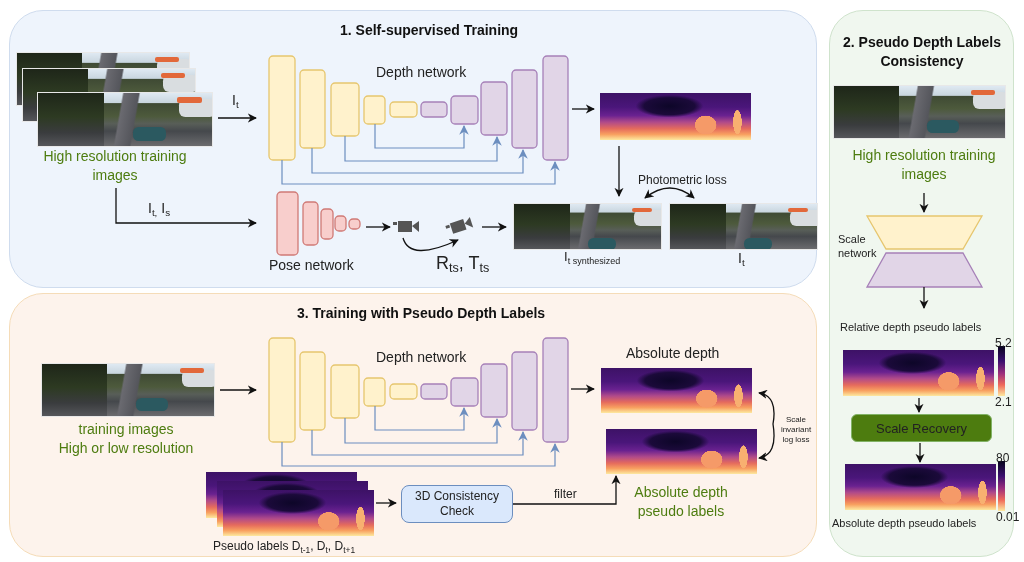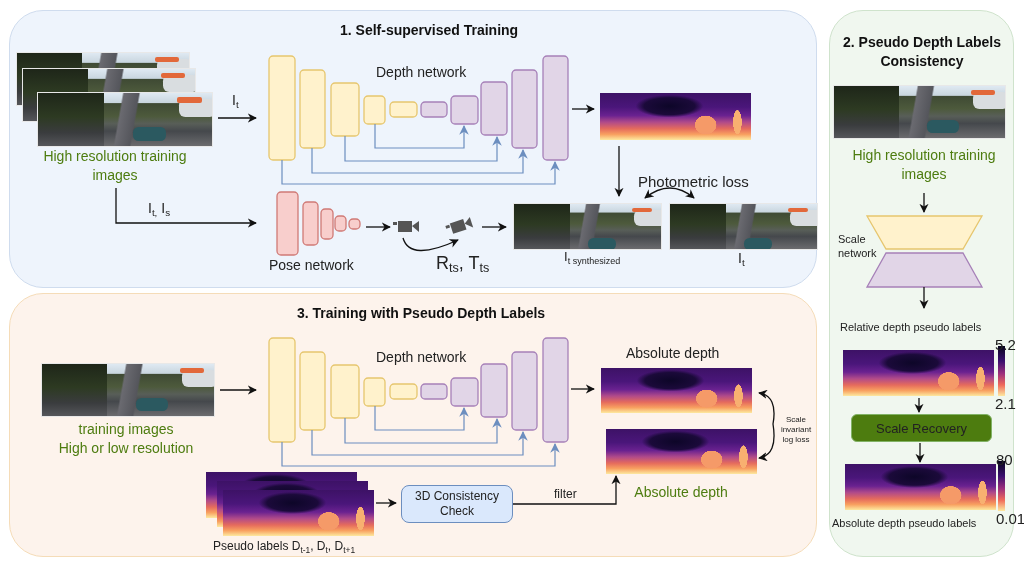--- a/index.html
+++ b/index.html
@@ -4,21 +4,21 @@
 <style>
   html, body { margin:0; padding:0; background:#ffffff; }
   body { width:1024px; height:562px; position:relative; overflow:hidden; font-family:"Liberation Sans", sans-serif; color:#222; }
   .abs { position:absolute; }
   .panel { position:absolute; border-radius:34px; box-sizing:border-box; }
   .p1 { left:9px; top:10px; width:808px; height:278px; background:#eef4fc; border:1.5px solid #cfdcee; }
   .p3 { left:9px; top:293px; width:808px; height:264px; background:#fdf3ec; border:1.5px solid #f5dcb8; }
   .p2 { left:829px; top:10px; width:185px; height:547px; background:#f0f7ef; border:1.5px solid #cfe3cc; }
   .title { font-weight:bold; font-size:14px; color:#111; white-space:nowrap; }
   .cap { font-size:14px; color:#4d7c0f; text-align:center; line-height:19px; }
-  .small { font-size:15px; color:#222; }
+  .small { font-size:12px; color:#222; }
   .photo { position:absolute; overflow:hidden; border:1px solid #e8e8e8;
     background:
       linear-gradient(100deg, transparent 46%, #6a6a70 47%, #55565c 55%, transparent 56%),
       linear-gradient(180deg, #dfe9f2 0%, #c9d6df 18%, #3f4a34 20%, #4d5a3c 44%, #585e58 58%, #45484c 72%, #6b6b6e 100%);
   }
   .photo::before { content:""; position:absolute; left:0; top:0; width:38%; height:100%;
     background:linear-gradient(180deg,#1e2619 0%, #2d3a22 45%, #3a3c3e 75%, #55565a 100%); }
   .photo::after { content:""; position:absolute; right:6%; top:8%; width:14%; height:10%; background:#e2683a; border-radius:2px;
     box-shadow: -40px 34px 0 4px #2b5960, 8px 8px 0 6px #d9dde0; }
   .depth { position:absolute; overflow:hidden;
@@ -76,20 +76,21 @@
 <div class="abs" style="left:626px;top:345px;font-size:14px;">Absolute depth</div>
 <div class="depth" style="left:601px;top:368px;width:151px;height:45px;"></div>
 <div class="depth" style="left:606px;top:429px;width:151px;height:45px;"></div>
 <div class="abs" style="left:776px;top:415px;font-size:8px;line-height:10px;text-align:center;width:40px;">
   <div>Scale</div>
   <div>invariant</div>
   <div>log loss</div>
 </div>
 <div class="abs cap" style="left:616px;top:483px;width:130px;">
   <div>Absolute depth</div>
+  <div>pseudo labels</div>
 </div>
 
 <div class="depth" style="left:206px;top:472px;width:151px;height:46px;"></div>
 <div class="depth" style="left:217px;top:481px;width:151px;height:46px;"></div>
 <div class="depth" style="left:223px;top:490px;width:151px;height:46px;"></div>
 <div class="abs" style="left:213px;top:539px;font-size:12px;white-space:nowrap;"><span>Pseudo labels D</span><sub>t-1</sub><span>, D</span><sub>t</sub><span>, D</span><sub>t+1</sub></div>
 
 <div class="btn" style="left:401px;top:485px;width:112px;height:38px;background:#dae8fc;border:1.5px solid #6c8ebf;border-radius:8px;font-size:12px;line-height:15px;">
   <div>
       <div>3D Consistency</div>

